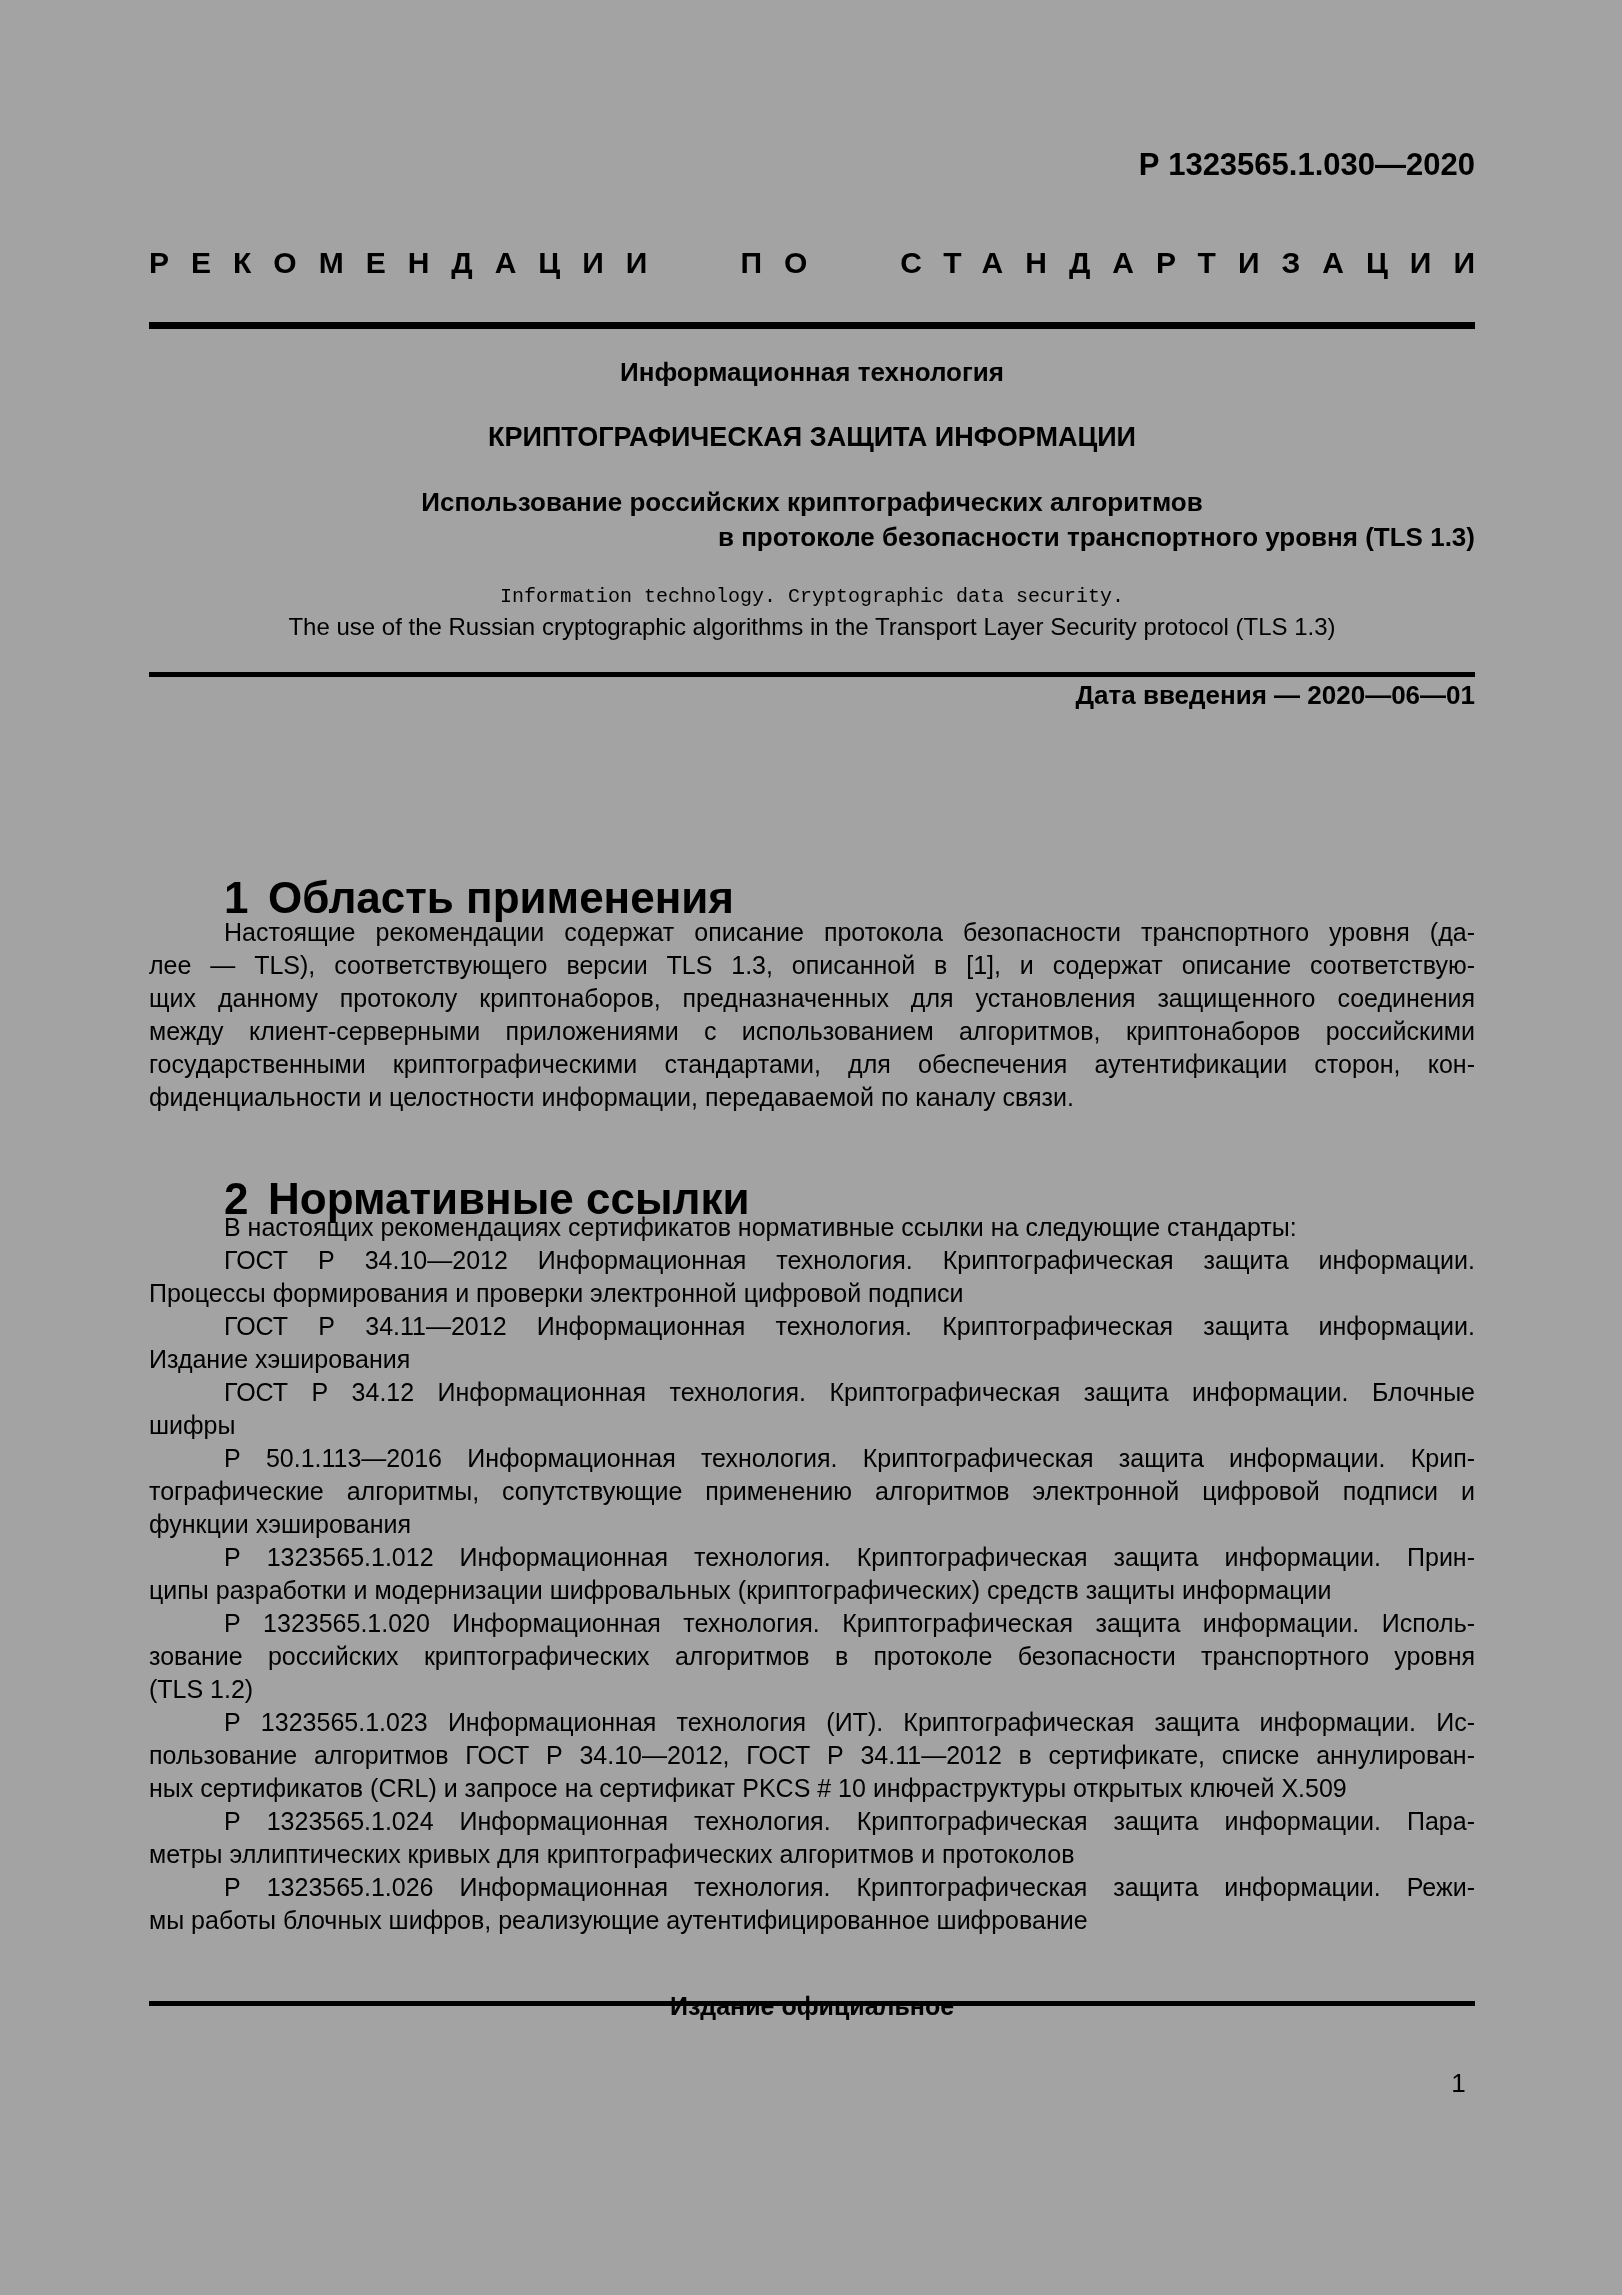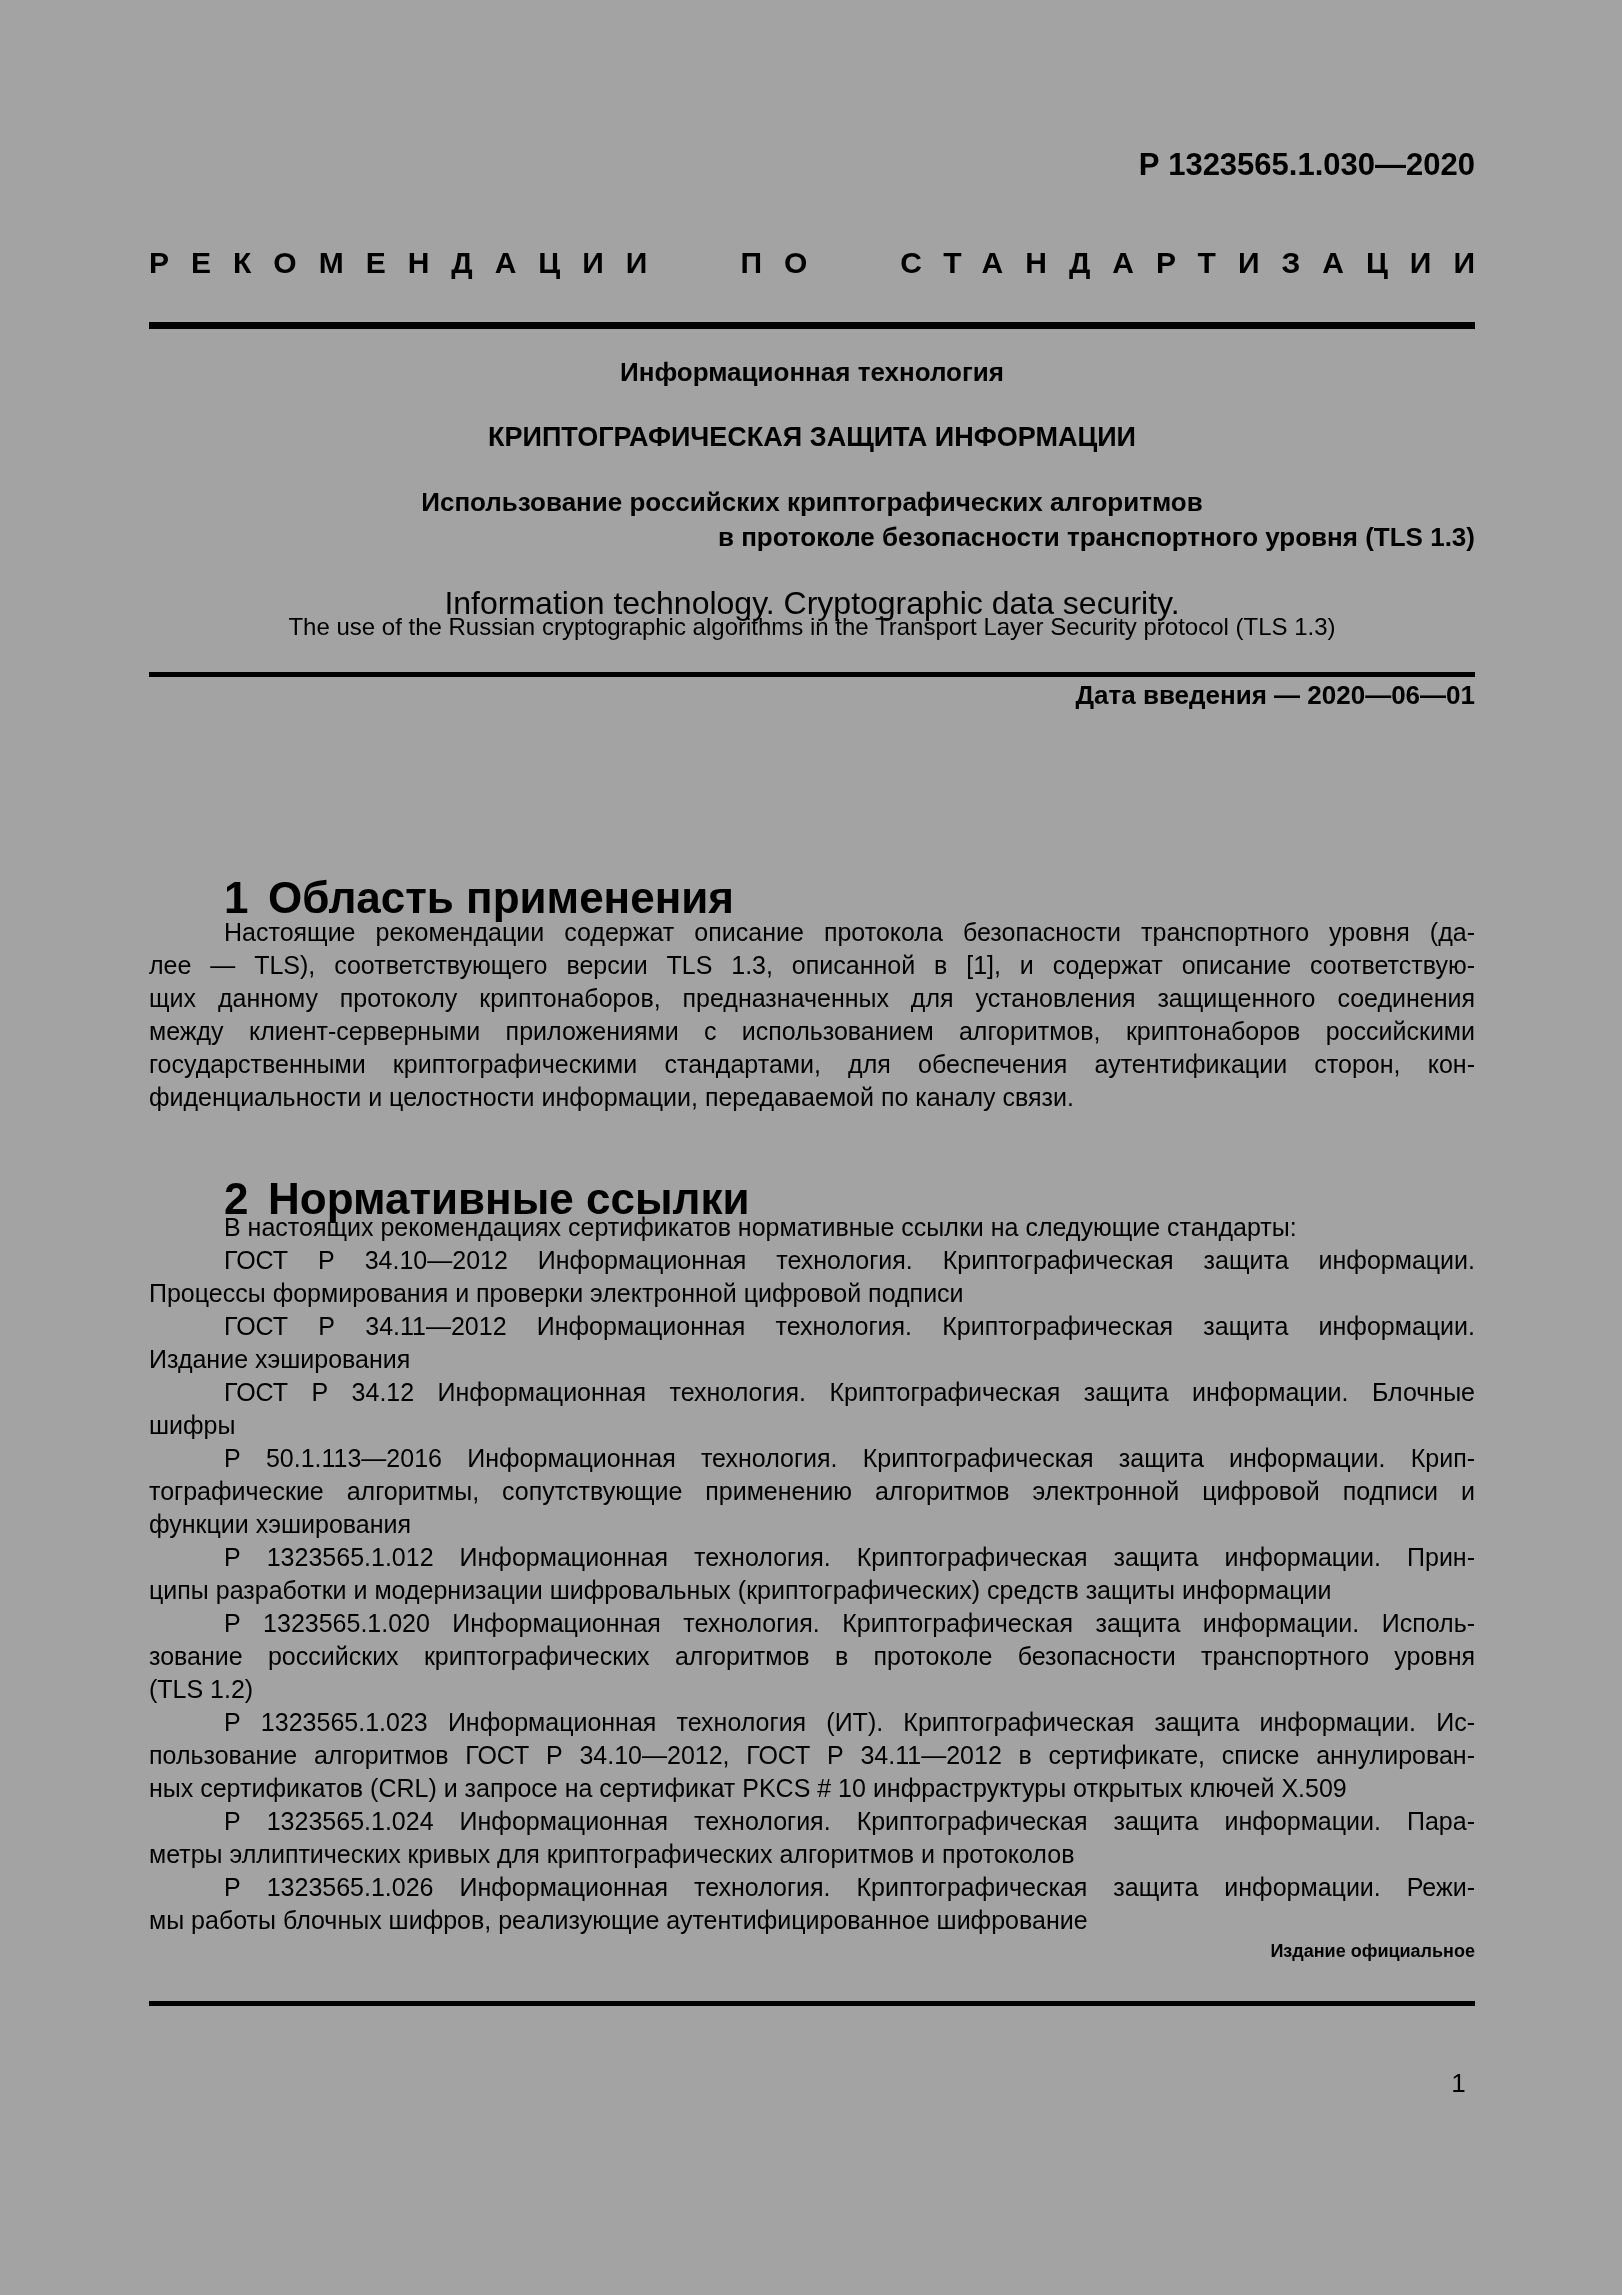--- a/index.html
+++ b/index.html
@@ -31,42 +31,42 @@
 
   .rule { background: #000000; }
   .rule-top    { top: 322px;  height: 6.5px; }
   .rule-mid    { top: 672px; height: 4.6px; }
   .rule-bottom { top: 2001px; height: 4.6px; }
 
   .subject    { top: 357px; font-size: 26px; font-weight: bold; text-align: center; }
   .main-title { top: 422px; font-size: 27px; font-weight: bold; text-align: center; }
   .subtitle-1 { top: 487px; font-size: 26px; font-weight: bold; text-align: center; }
   .subtitle-2 { top: 522px; font-size: 26px; font-weight: bold; text-align: right; }
-  .en-line-1  { top: 585px; font-size: 32px; text-align: center; }
+  .en-line-1  { top: 585px; font-size: 20px; text-align: center; font-family: Liberation Mono, monospace; }
   .en-line-2  { top: 613px; font-size: 24px; text-align: center; }
 
   .effective-date { top: 680px; font-size: 26px; font-weight: bold; text-align: right; }
 
   .sec-heading { font-size: 44px; font-weight: bold; padding-left: 75px; box-sizing: border-box; margin-top: 25px; }
   .sec-heading .sec-title { margin-left: 19.6px; }
   .heading-1 { top: 848px; }
   .heading-2 { top: 1149px; }
 
   .body-block { font-size: 25px; }
   .para-1 { top: 916px; }
   .para-1 .line { height: 33px; line-height: 33px; }
   .sec2-block { top: 1211px; }
   .sec2-block .line { height: 33px; line-height: 33px; }
 
   .line { white-space: normal; }
   .just { text-align: justify; text-align-last: justify; }
   .last { text-align: left; text-align-last: left; }
   .ind  { text-indent: 75px; }
 
-  .edition-note { top: 1941px; font-size: 18px; font-weight: bold; text-align: right; }
+  .edition-note { top: 1992px; font-size: 25px; font-weight: bold; text-align: center; }
   .page-number  { top: 2068px; font-size: 26px; text-align: right; padding-right: 9.2px; box-sizing: border-box; }
 </style>
 </head>
 <body>
 
 <div class="page">
 
   <div class="abs doc-number">Р 1323565.1.030—2020</div>
 
   <div class="abs kind-header">

